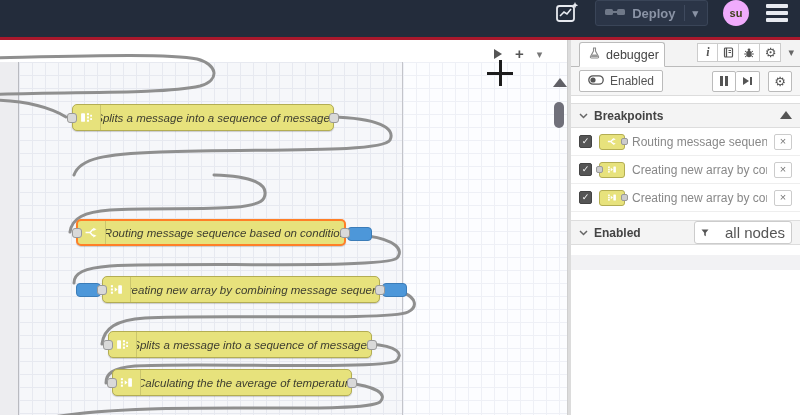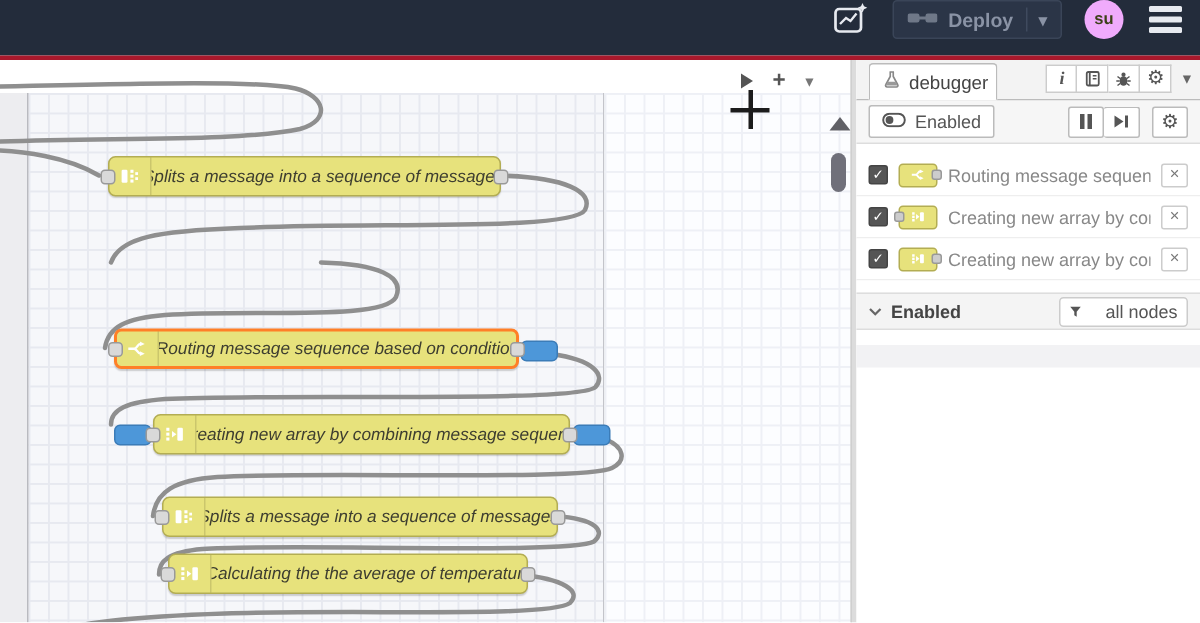--- a/index.html
+++ b/index.html
@@ -81,21 +81,21 @@
   .scroll-up-arrow { position:absolute; right:8px; top:7px; width:0; height:0; border-left:6px solid transparent; border-right:6px solid transparent; border-bottom:8px solid #555; cursor:pointer; }
 
   .bp-row { display:flex; align-items:center; height:28px; border-bottom:1px solid #eee; padding:0 8px; gap:7px; background:#fff; }
   .chk { width:13px; height:13px; background:#555; border:1px solid #444; border-radius:2px; color:#fff; font-size:9px; line-height:11px; text-align:center; cursor:pointer; flex:none; }
   .bicon { position:relative; width:26px; height:16px; background:#e7e27c; border:1px solid #b3ad53; border-radius:3px; flex:none; display:flex; align-items:center; justify-content:center; }
   .bport { position:absolute; width:7px; height:7px; background:#ccc; border:1px solid #999; border-radius:2px; top:3.5px; }
   .bport.r { right:-4px; } .bport.l { left:-4px; }
   .bp-label { flex:1; font-size:12px; color:#888; white-space:nowrap; overflow:hidden; }
   .x-btn { width:18px; height:16px; border:1px solid #ccc; border-radius:2px; background:#fff; color:#777; font-size:11px; line-height:13px; text-align:center; cursor:pointer; flex:none; }
 
-  .filter-btn { margin-left:auto; display:flex; align-items:center; gap:16px; border:1px solid #ccc; border-radius:3px; background:#fff; padding:2px 6px; font-size:12px; color:#555; cursor:pointer; }
+  .filter-btn { margin-left:auto; display:flex; align-items:center; gap:16px; border:1px solid #ccc; border-radius:3px; background:#fff; padding:2px 6px; font-size:15px; color:#555; cursor:pointer; }
   .msg-stripe-a { height:10px; background:#fff; }
   .msg-stripe-b { height:15px; background:#f2f2f4; }
 </style>
 </head>
 <body>
 
 <div class="app">
 
   <div class="header">
     <div class="hdr-right">
@@ -302,20 +302,27 @@
             </svg>
         </span>
       </span>
       <span class="btn gear-btn">
           <span class="sgear-glyph" style="color:#555;">⚙</span>
         </span>
     </div>
 
     <div class="sec-gap"></div>
 
+    <div class="sec-header">
+      <svg width="9" height="6" viewBox="0 0 9 6">
+          <path d="M1,1 L4.5,4.5 L8,1" stroke="#666" stroke-width="1.5" fill="none"></path>
+        </svg>
+      <span class="sec-title">Breakpoints</span>
+      <span class="scroll-up-arrow"></span>
+    </div>
 
     <div class="bp-row">
       <span class="chk">✓</span>
       <span class="bicon">
         <svg width="10" height="9" viewBox="0 0 12 12">
             <path d="M0.5,6 H4 C6,6 6,3 8,3 M4,6 C6,6 6,9 8,9" stroke="#fff" stroke-width="1.8" fill="none"></path>
             <path d="M7.6,1.4 L11,3 L7.6,4.7 z" fill="#fff"></path>
             <path d="M7.6,7.3 L11,9 L7.6,10.7 z" fill="#fff"></path>
           </svg>
         <span class="bport r"></span>

